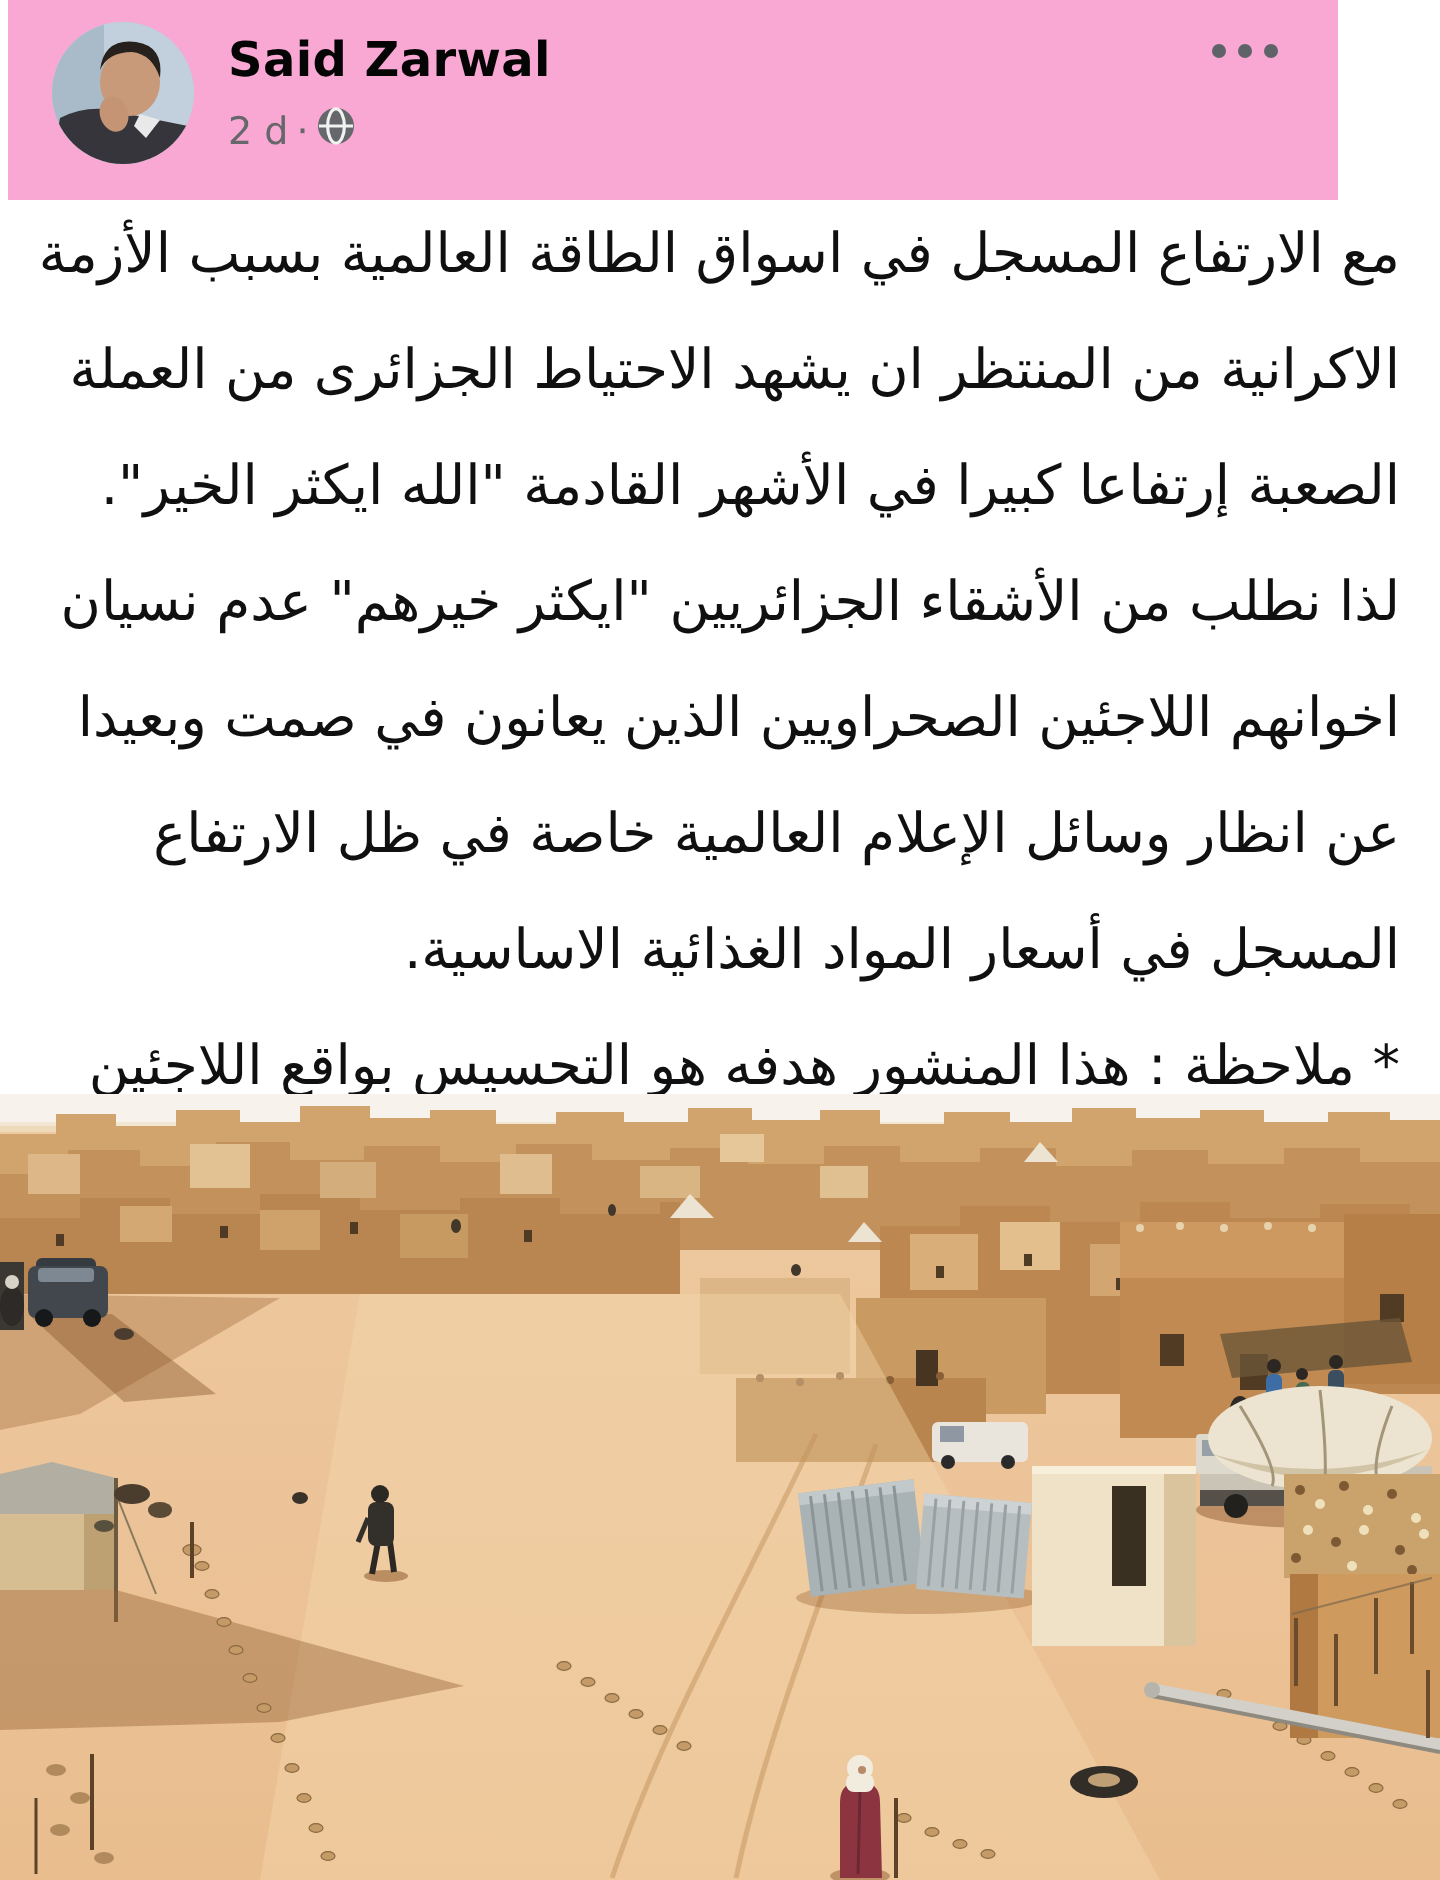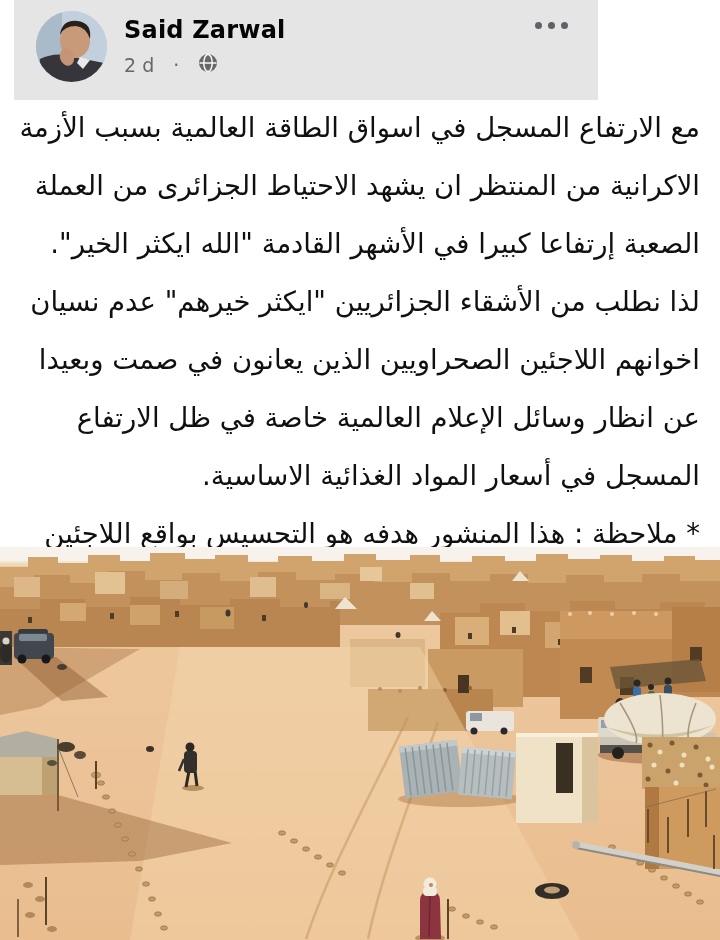--- a/index.html
+++ b/index.html
@@ -1,25 +1,25 @@
 <!DOCTYPE html>
 <html lang="ar"><head>
 <meta charset="utf-8">
 <style>
   html,body{margin:0;padding:0;background:#fff;}
   body{width:720px;height:940px;position:relative;overflow:hidden;
        font-family:"DejaVu Sans","Liberation Sans",sans-serif;}
 
   
-  .post-header{position:absolute;top:0;left:14px;width:584px;height:100px;background:#e5e5e5;}
+  .post-header{position:absolute;top:0;left:4px;width:665px;height:100px;background:#f9a8d4;}
   .avatar{position:absolute;left:22px;top:11px;width:71px;height:71px;border-radius:50%;
           overflow:hidden;background:#bcc9d6;cursor:pointer;}
   .author{position:absolute;left:110px;top:16px;font-size:24px;font-weight:bold;
           color:#050505;letter-spacing:.2px;cursor:pointer;}
-  .meta{position:absolute;left:110px;top:53px;display:flex;align-items:center;gap:18px;
+  .meta{position:absolute;left:110px;top:53px;display:flex;align-items:center;gap:3px;
         font-size:19px;color:#65676b;}
   .meta .sep{margin:0 1px;}
   .menu-btn{position:absolute;right:28px;top:16px;display:flex;gap:6px;padding:6px 2px;
             cursor:pointer;}
   .menu-btn i{width:7px;height:7px;border-radius:50%;background:#5f6368;display:block;}
 
   
   .post-body{position:absolute;top:98px;right:20px;left:18px;direction:rtl;text-align:right;
              font-size:27.5px;line-height:58px;color:#101010;white-space:pre-wrap;}
 

